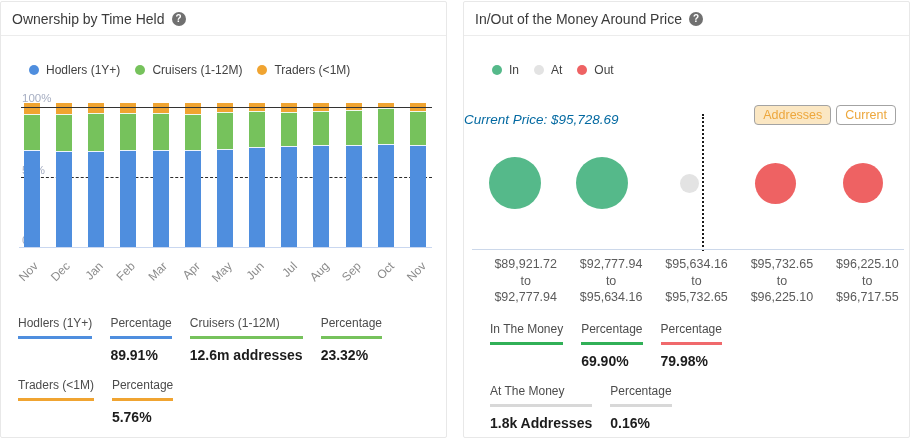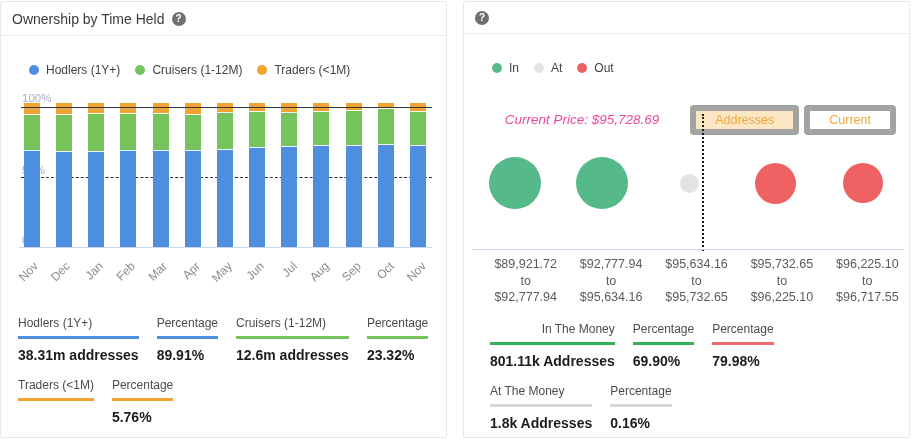--- a/index.html
+++ b/index.html
@@ -47,25 +47,25 @@
   .stat-row { display:flex; gap:18px; margin-bottom:15px; }
   .stat { display:inline-block; vertical-align:top; }
   .stat-head { font-size:12px; color:#4c4c4c; padding-bottom:6px; border-bottom:3px solid #ccc;
                white-space:nowrap; }
   .stat-value { font-size:14px; font-weight:bold; color:#1c1c1c; margin-top:8px; white-space:nowrap; }
 
   
   .bubble-wrap { position:absolute; left:0; top:0; right:0; height:310px; }
   .toggle-group { position:absolute; top:103px; right:13px; display:flex; gap:5px; }
   .toggle-btn { font-family:"Liberation Sans", sans-serif; font-size:12.5px; color:#eda73c;
-                background:#fff; border:6px solid #a3a3a3; border-radius:4px; padding:2px 19px;
+                background:#fff; border:1px solid #a3a3a3; border-radius:4px; padding:2px 8px;
                 cursor:pointer; }
   .toggle-btn.active { background:#fbe7c3; }
-  .current-price { position:absolute; top:110px; left:0; width:236px; text-align:center;
-                   font-size:13.5px; font-style:italic; color:#ec4899; }
+  .current-price { position:absolute; top:110px; left:0; width:236px; text-align:left;
+                   font-size:13.5px; font-style:italic; color:#0369a1; }
   .price-line { position:absolute; left:238px; top:112px; height:137px;
                 border-left:2.5px dotted #1a1a1a; }
   .bubble { position:absolute; border-radius:50%; cursor:pointer; }
   .bubble-baseline { position:absolute; left:8px; right:5px; top:247px; border-top:1px solid #ccd8ea; }
   .ranges { position:absolute; left:25px; right:5px; top:254px; display:flex;gap:12px; }
   .range-col { flex:1; text-align:center; font-size:12.5px; color:#5b5b5b; line-height:16.5px; }
   .stats.right-stats { position:absolute; left:26px; top:320px; margin-top:0; }
 </style>
 </head>
 <body>
@@ -181,21 +181,20 @@
         <span class="xlab" style="left: 264px;">Aug</span>
         <span class="xlab" style="left: 296.333px;">Sep</span>
         <span class="xlab" style="left: 328.667px;">Oct</span>
         <span class="xlab" style="left: 361px;">Nov</span>
       </div>
 
     <div class="stats left-stats">
         <div class="stat-row">
           <div class="stat">
             <div class="stat-head" style="border-bottom-color: rgb(79, 142, 222);">Hodlers (1Y+)</div>
-            <div class="stat-value">38.31m addresses</div>
           </div>
           <div class="stat">
             <div class="stat-head" style="border-bottom-color: rgb(79, 142, 222);">Percentage</div>
             <div class="stat-value">89.91%</div>
           </div>
           <div class="stat">
             <div class="stat-head" style="border-bottom-color: rgb(118, 194, 92);">Cruisers (1-12M)</div>
             <div class="stat-value">12.6m addresses</div>
           </div>
           <div class="stat">
@@ -210,20 +209,21 @@
           <div class="stat">
             <div class="stat-head" style="border-bottom-color: rgb(240, 164, 49);">Percentage</div>
             <div class="stat-value">5.76%</div>
           </div>
         </div>
       </div>
   </div>
 
   <div class="card right">
     <div class="card-header">
+      <span class="card-title">In/Out of the Money Around Price</span>
       <span class="help-icon">?</span>
     </div>
 
     <div class="legend">
         <div class="legend-item">
           <span class="legend-dot" style="background: rgb(85, 185, 138);"></span>
           <span class="legend-label">In</span>
         </div>
         <div class="legend-item">
           <span class="legend-dot" style="background: rgb(227, 227, 227);"></span>
@@ -276,21 +276,20 @@
             <div>to</div>
             <div>$96,717.55</div>
           </div>
         </div>
     </div>
 
     <div class="stats right-stats">
         <div class="stat-row">
           <div class="stat">
             <div class="stat-head" style="border-bottom-color: rgb(49, 176, 87); text-align: right;">In The Money</div>
-            <div class="stat-value">801.11k Addresses</div>
           </div>
           <div class="stat">
             <div class="stat-head" style="border-bottom-color: rgb(49, 176, 87);">Percentage</div>
             <div class="stat-value">69.90%</div>
           </div>
           <div class="stat">
             <div class="stat-head" style="border-bottom-color: rgb(240, 105, 108);">Percentage</div>
             <div class="stat-value">79.98%</div>
           </div>
         </div>

